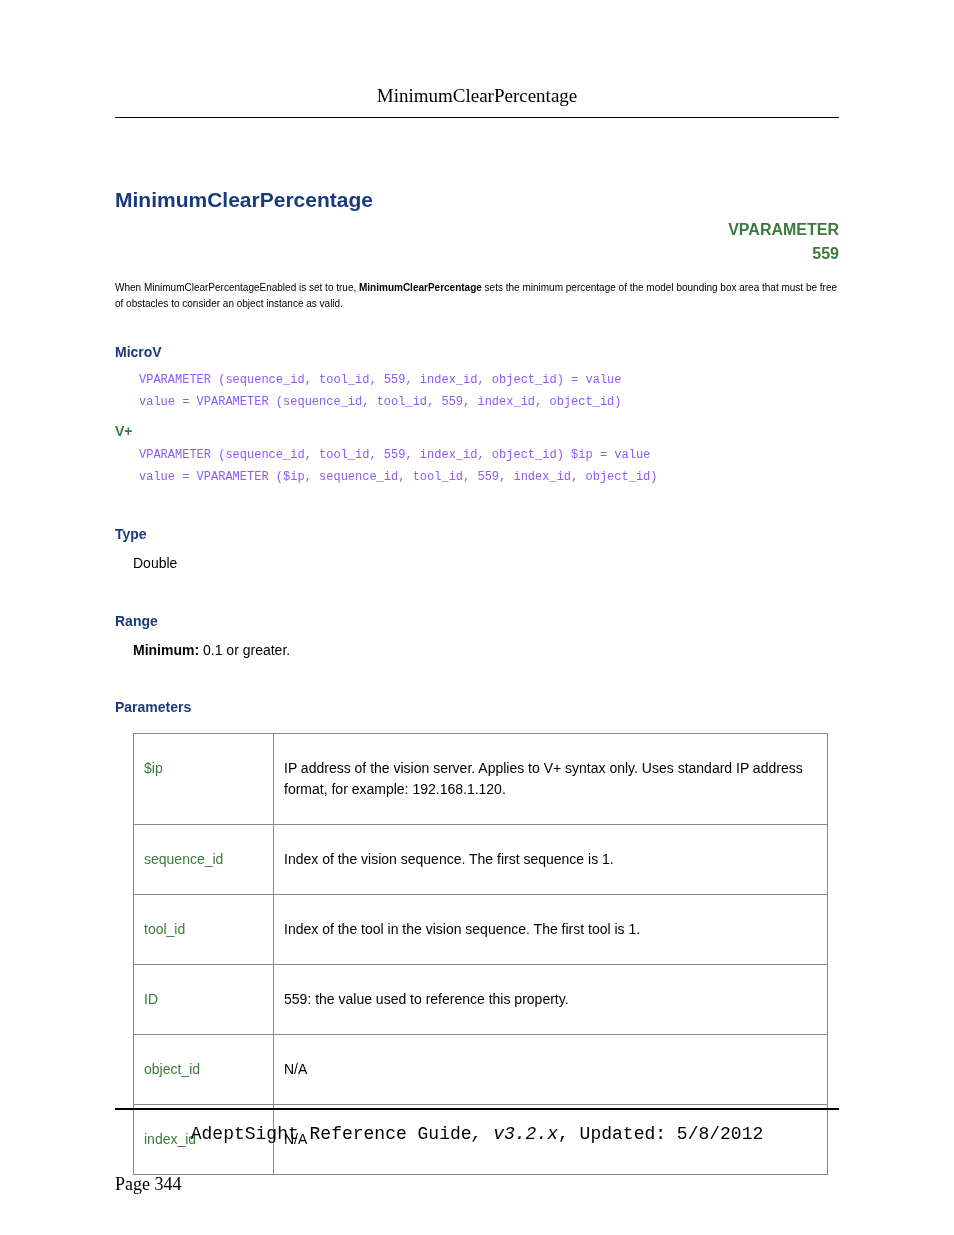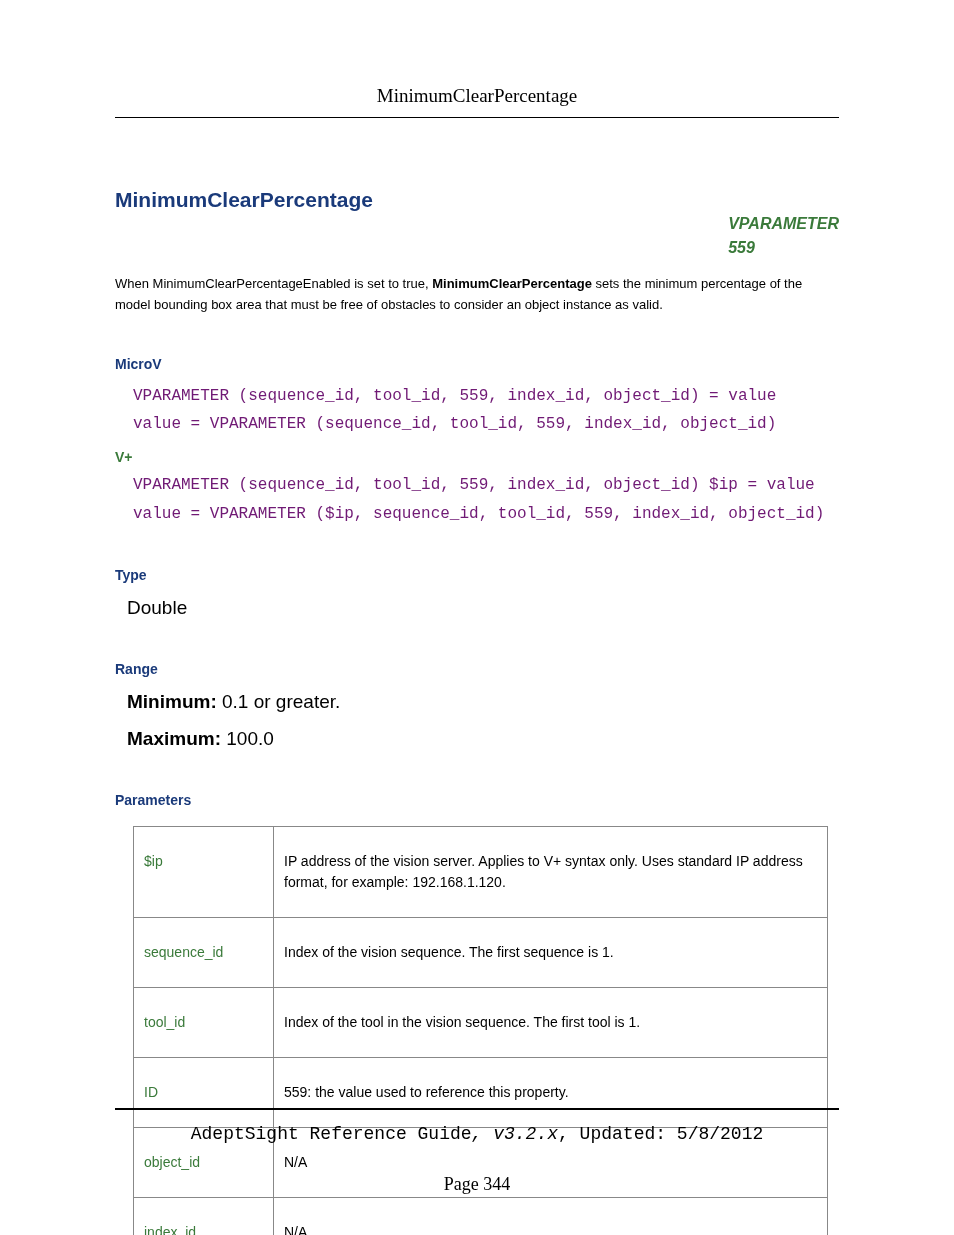--- a/index.html
+++ b/index.html
@@ -29,58 +29,57 @@
     justify-content: space-between;
     align-items: flex-start;
     margin-bottom: 14px;
   }
   .title {
     font-size: 21px;
     font-weight: bold;
     color: #1a3a7a;
   }
   .vparam-label {
-    text-align: left;
+    text-align: right;
     font-size: 16px;
     font-weight: bold;
     color: #3a7a3a;
     line-height: 1.5;
-    margin-top: 24px;
-    font-style: italic;
+    margin-top: 30px;
   }
   .intro {
-    font-size: 13px;
+    font-size: 10px;
     line-height: 1.6;
-    margin-bottom: 40px;
+    margin-bottom: 32px;
   }
   .section-heading {
     font-size: 14px;
     font-weight: bold;
     color: #1a3a7a;
     margin-top: 28px;
     margin-bottom: 10px;
   }
   .sub-heading {
     font-size: 14px;
     font-weight: bold;
     color: #3a7a3a;
     margin-top: 10px;
     margin-bottom: 6px;
   }
   .code-block {
     font-family: "Courier New", Courier, monospace;
-    font-size: 16px;
-    color: #701a75;
-    margin-left: 18px;
+    font-size: 12px;
+    color: #8b5cf6;
+    margin-left: 24px;
     line-height: 1.8;
     white-space: pre;
   }
   .body-text {
-    font-size: 19px;
-    margin-left: 12px;
+    font-size: 14px;
+    margin-left: 18px;
     line-height: 1.6;
     margin-bottom: 6px;
   }
   .body-text b { font-weight: bold; }
   table.params {
     border-collapse: collapse;
     width: 96%;
     margin-left: 18px;
     margin-top: 18px;
     font-size: 14px;
@@ -105,21 +104,21 @@
     border-top: 2px solid #000;
     margin-bottom: 14px;
   }
   .footer-text {
     text-align: center;
     font-family: Liberation Mono, monospace;
     font-size: 18px;
   }
   .footer-text .italic { font-style: italic; }
   .page-number {
-    text-align: center;
+    text-align: left;
     font-family: "Times New Roman", Times, serif;
     font-size: 18px;
     margin-top: 30px;
   }
 </style>
 </head>
 <body>
 
 <div class="page">
 
@@ -146,21 +145,20 @@
 
   <div class="sub-heading">V+</div>
   <div class="code-block"><span>VPARAMETER (sequence_id, tool_id, 559, index_id, object_id) $ip = value</span>
 <span>value = VPARAMETER ($ip, sequence_id, tool_id, 559, index_id, object_id)</span></div>
 
   <div class="section-heading" style="margin-top:38px">Type</div>
   <div class="body-text">Double</div>
 
   <div class="section-heading" style="margin-top:38px">Range</div>
   <div class="body-text"><b>Minimum:</b><span> 0.1 or greater.</span></div>
-  <div class="body-text"><b>Maximum:</b><span> 100.0</span></div>
 
   <div class="section-heading" style="margin-top:38px">Parameters</div>
 
   <table class="params">
     <tbody>
         <tr>
       <td class="pname">$ip</td>
       <td>IP address of the vision server. Applies to V+ syntax only. Uses standard IP address format, for example: 192.168.1.120.</td>
     </tr>
     <tr>

